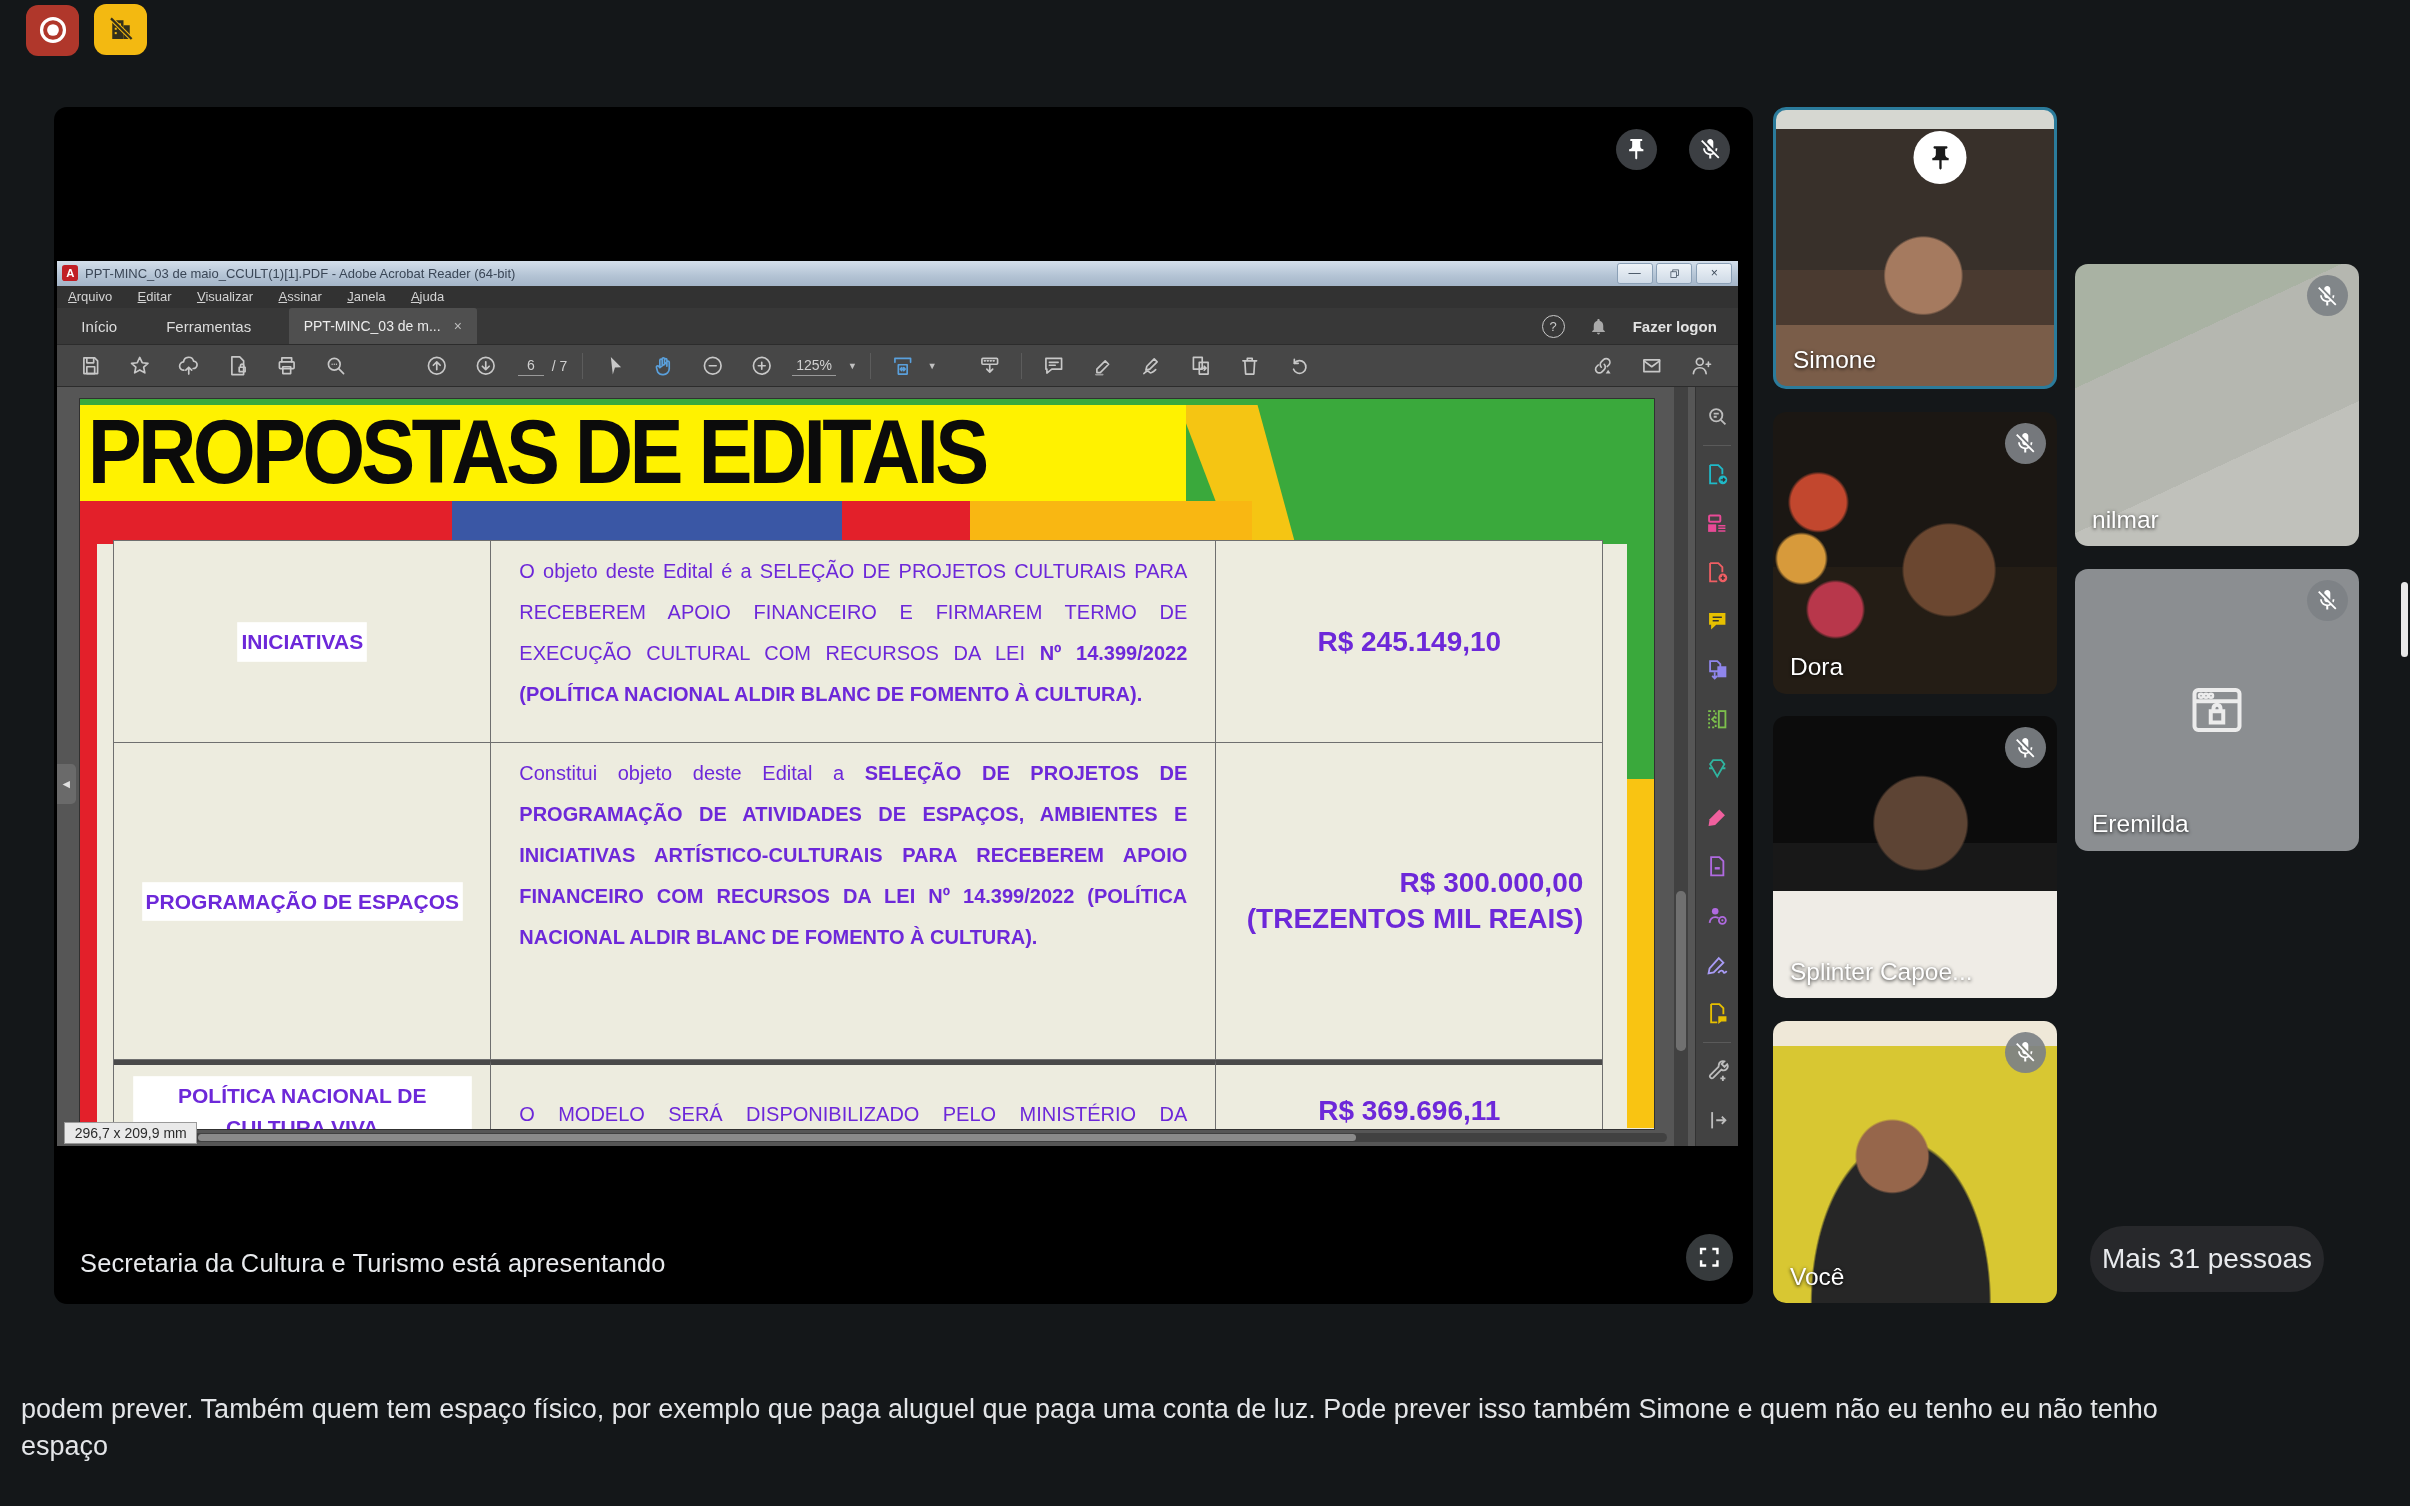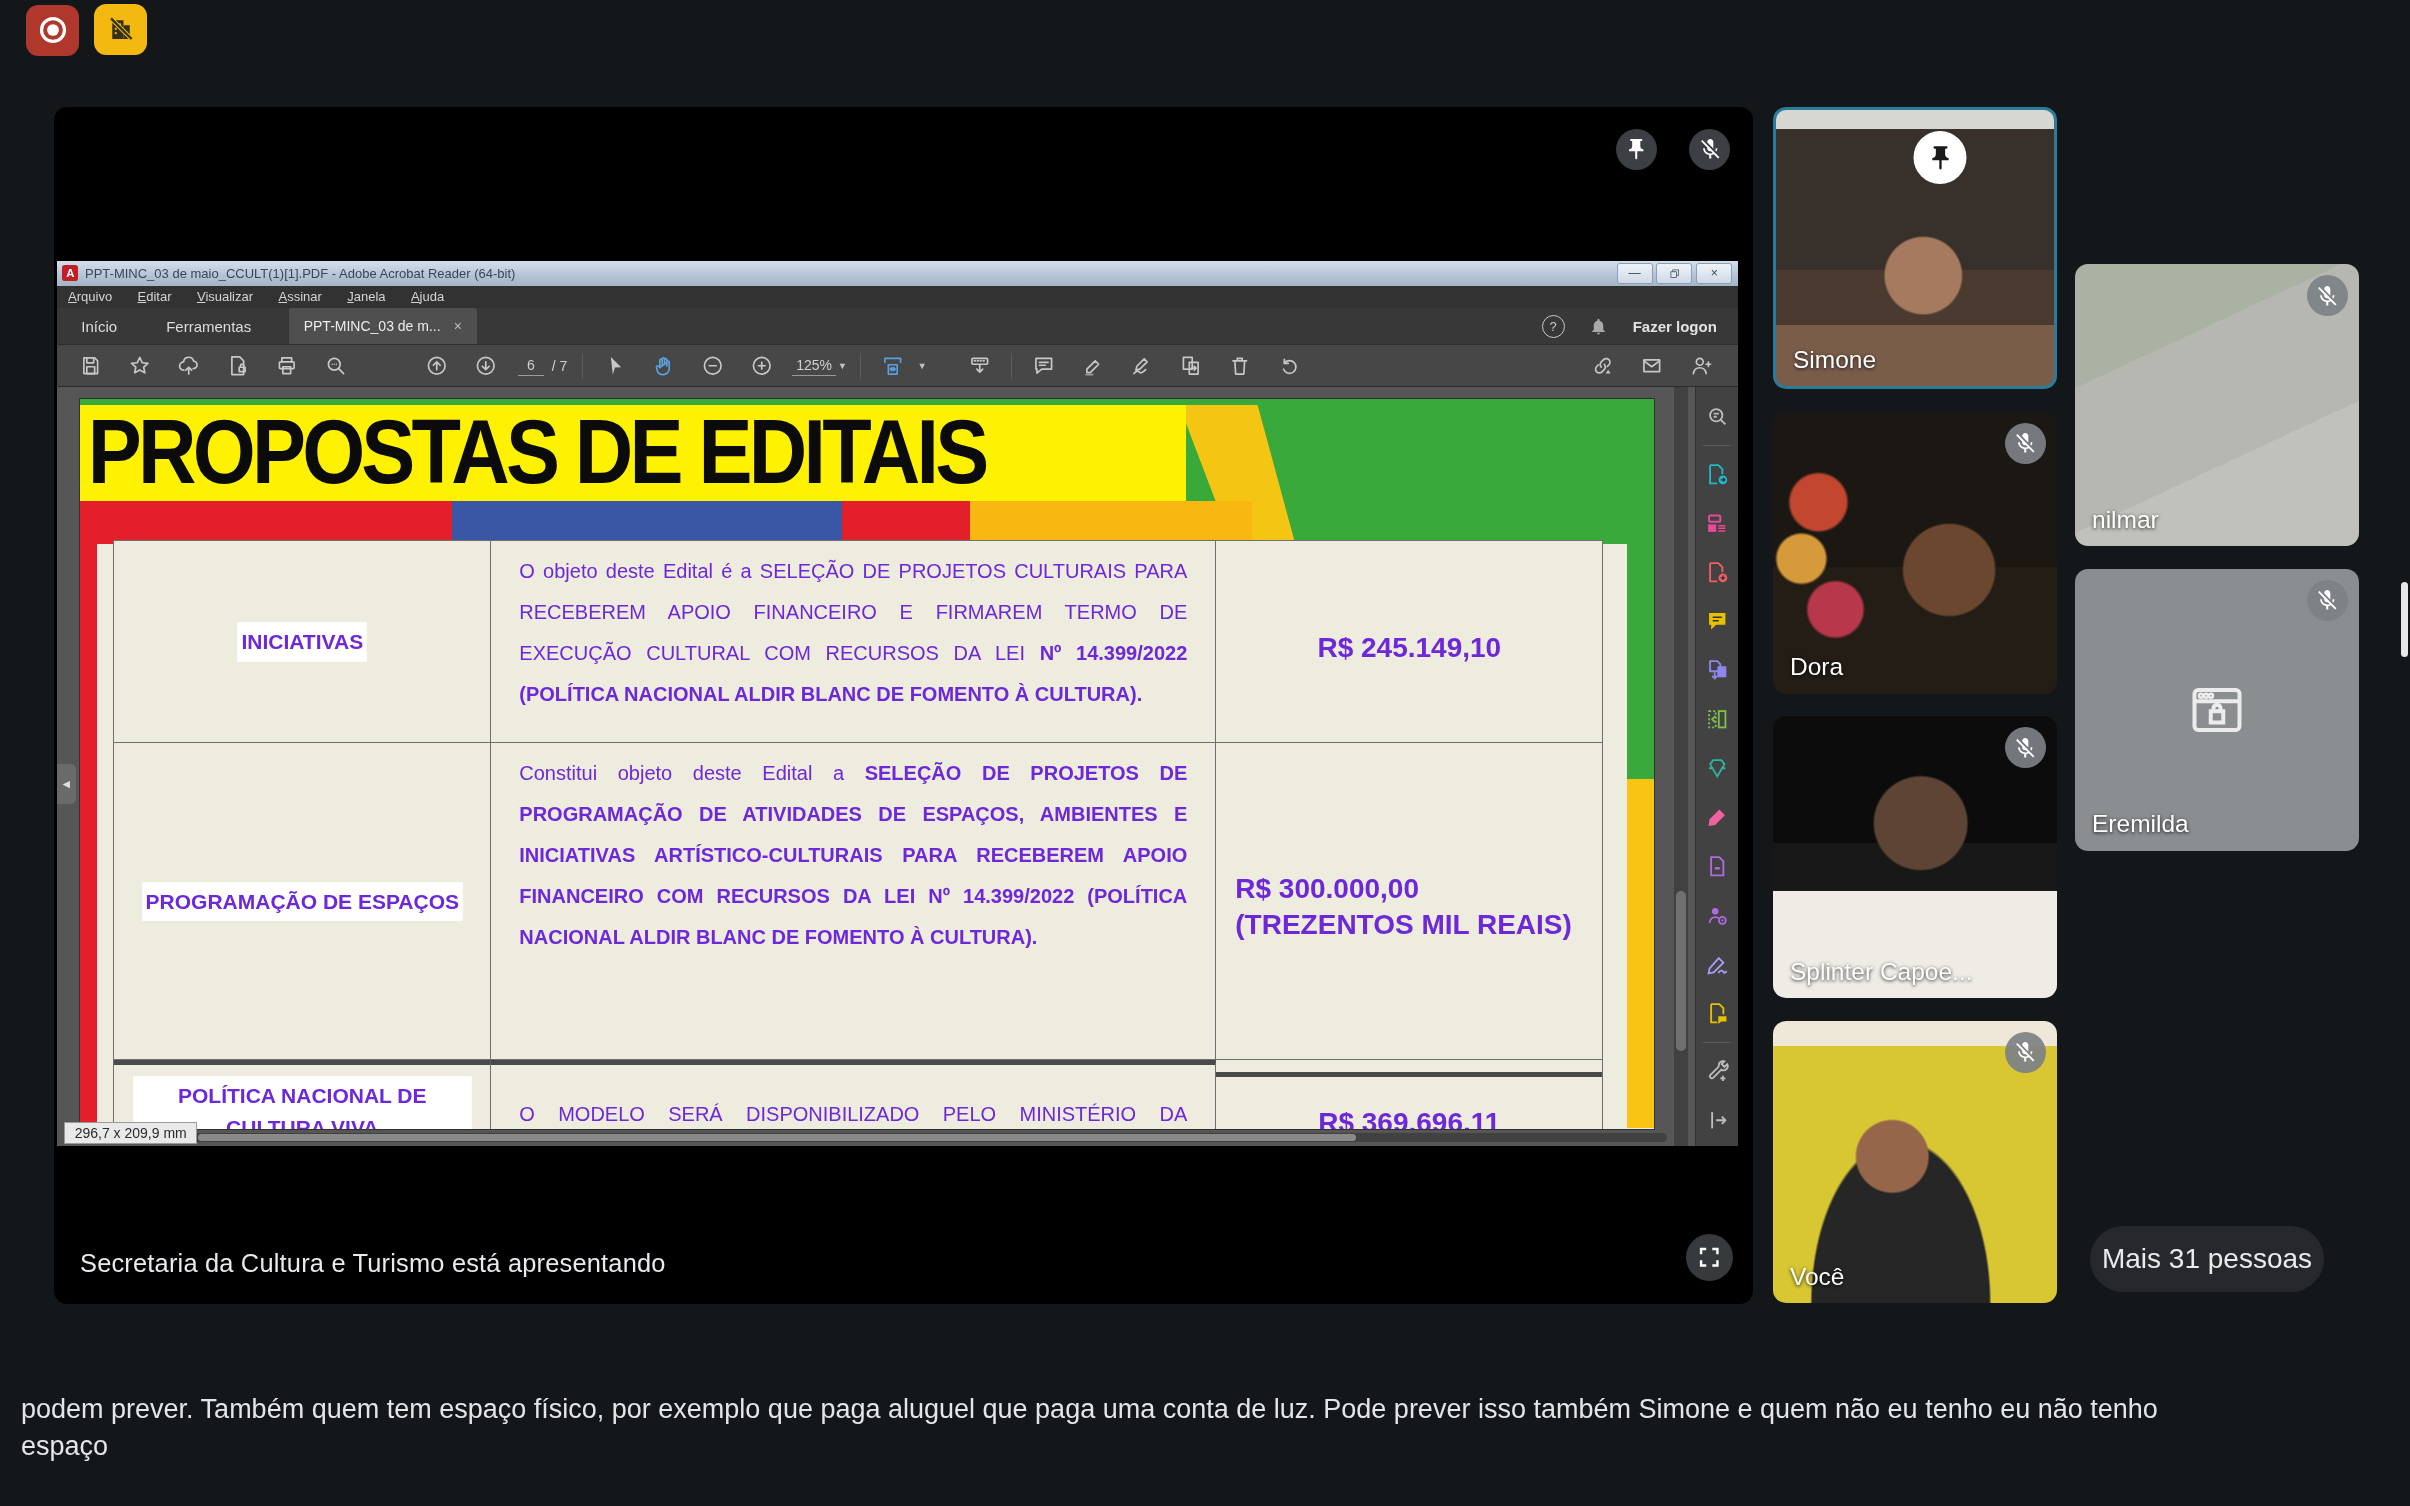--- a/index.html
+++ b/index.html
@@ -45,21 +45,21 @@
   .tab-right svg{width:19px;height:19px;fill:#a9a9a9;}
   .logon{font-weight:bold;color:#e2e2e2;}
 
   .toolbar{height:41px;background:#474747;display:flex;align-items:center;padding-left:9.4px;border-bottom:0.9px solid #2c2c2c;}
   .ticon{width:49px;height:41px;display:flex;align-items:center;justify-content:center;}
   .ticon svg{width:23.5px;height:23.5px;stroke:#c8c8c8;fill:none;stroke-width:1.7;stroke-linecap:round;stroke-linejoin:round;}
   .ticon.blue svg{stroke:#5aa0dc;}
   .tsep{width:0.9px;height:26px;background:#5c5c5c;margin:0 7.5px;}
   .pagebox{color:#d0d0d0;font-size:14px;display:flex;align-items:center;gap:7.5px;margin:0 7.5px;}
   .pagebox .pg{border-bottom:0.9px solid #9a9a9a;padding:1.9px 9.4px;}
-  .zoombox{color:#d0d0d0;font-size:14px;display:flex;align-items:center;gap:2px;margin:0 5.6px;}
+  .zoombox{color:#d0d0d0;font-size:14px;display:flex;align-items:center;gap:12px;margin:0 5.6px;}
   .zoombox .zl{border-bottom:0.9px solid #9a9a9a;padding:1.9px 3.8px;}
   .caret{font-size:9.4px;color:#c0c0c0;}
   .tright{margin-left:auto;display:flex;align-items:center;padding-right:13px;}
 
   
   .docarea{position:relative;height:759px;background:#565656;}
   .slide{position:absolute;left:23.5px;top:12.2px;width:1574px;height:730px;background:#3aa93c;overflow:hidden;
      box-shadow:0 0 0 0.9px #2e2e2e;}
   .banner{position:absolute;left:0;top:5.6px;width:1098px;height:96px;background:#fff200;display:flex;
      align-items:center;padding-left:7.5px;overflow:hidden;}
@@ -77,21 +77,21 @@
      grid-template-columns:377px 725px 386px;grid-template-rows:202px 317px 226px;
      border:0.9px solid #6f6f6f;background:#edecdf;}
   .cell{border-right:0.9px solid #6f6f6f;border-bottom:0.9px solid #6f6f6f;display:flex;align-items:center;
      color:#6d28d9;box-sizing:border-box;background:#edecdf;}
   .cell:nth-child(3n){border-right:none;}
   .cell.r3{border-top:5.6px solid #4a4a4a;border-bottom:none;align-items:flex-start;padding-top:22.6px;}
   .cat{justify-content:center;text-align:center;padding:0 22.6px;font-weight:bold;font-size:21px;}
   .cat .hl{background:#fff;box-shadow:0 0 0 3.8px #fff;line-height:1.5;}
   .desc{padding:9.4px 28px;font-size:20px;line-height:2.05;text-align:justify;display:block;}
   .desc b{font-weight:bold;}
-  .val{justify-content:center;text-align:left;font-weight:bold;font-size:28px;line-height:1.3;padding:15px 19px;margin-top:12px;}
+  .val{justify-content:center;text-align:right;font-weight:bold;font-size:28px;line-height:1.3;padding:15px 19px;}
   .cell.r3.cat{padding-top:15px;}
   .cell.r3.desc{line-height:1.5;padding-top:34px;}
   .cell.r3.val{padding-top:28px;justify-content:center;display:flex;}
 
   .navtab{position:absolute;left:0;top:377px;width:19px;height:40px;background:#6a6a6a;border-radius:0 4.7px 4.7px 0;
      display:flex;align-items:center;justify-content:center;color:#e0e0e0;font-size:12.2px;}
   .vscroll{position:absolute;left:1617px;top:0;width:14px;height:759px;background:#414141;}
   .vscroll .thumb{position:absolute;left:1.9px;top:504px;width:10.4px;height:160px;background:#707070;border-radius:4.7px;}
   .hscroll{position:absolute;left:132px;top:746px;width:1478px;height:9.4px;background:#414141;border-radius:4.7px;}
   .hscroll .thumb{position:absolute;left:9.4px;top:0.9px;width:1158px;height:7.5px;background:#8a8a8a;border-radius:3.8px;}

